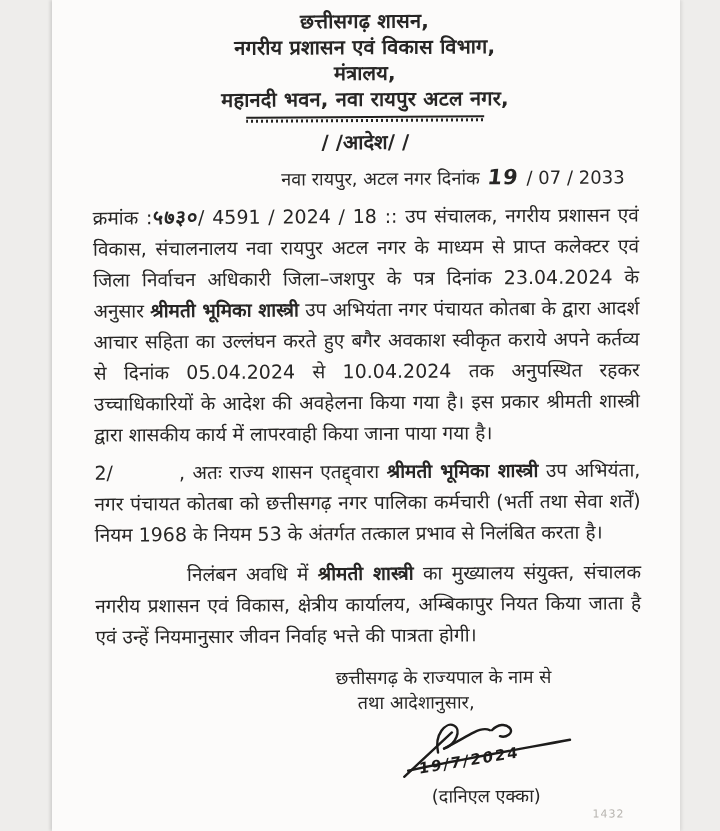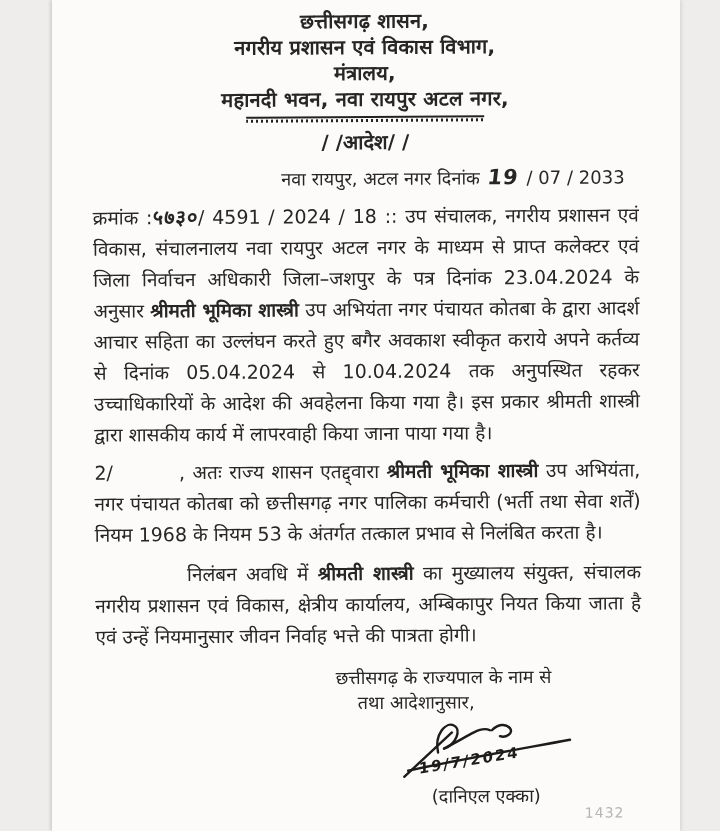--- a/index.html
+++ b/index.html
@@ -41,21 +41,21 @@
   .sig-scribble-wrap{position:relative;height:66px;margin-top:4px;}
   .sig-scribble-wrap svg{position:absolute;left:58px;top:0;}
   .sig-date{
     position:absolute;left:82px;top:30px;
     font-size:15px;font-weight:600;color:#1d1c1b;
     transform:rotate(-9deg) skewX(-8deg);letter-spacing:2px;
   }
   .sig-center{text-align:center;line-height:24px;}
   .page-mark{
     position:absolute;right:58px;bottom:9px;
-    font-size:14px;color:#b8b5b0;letter-spacing:1px;margin-left:33px;
+    font-size:11px;color:#b8b5b0;letter-spacing:1px;margin-left:33px;
   }
   .corner-tick{position:absolute;left:663px;top:2px;width:3px;height:6px;background:#9a9893;opacity:.6;}
 </style>
 </head>
 <body>
 
 <div class="scan">
   <div class="corner-tick"></div>
   <div class="paper">
     <div class="content">

